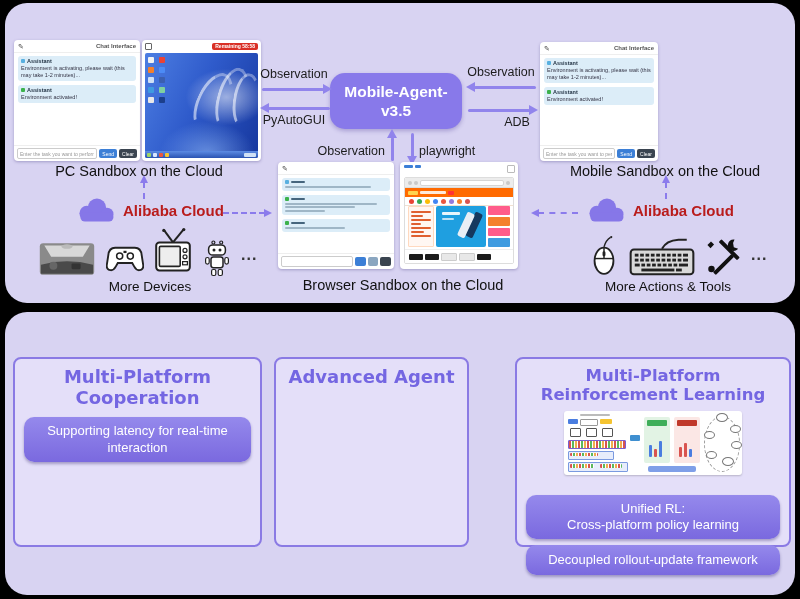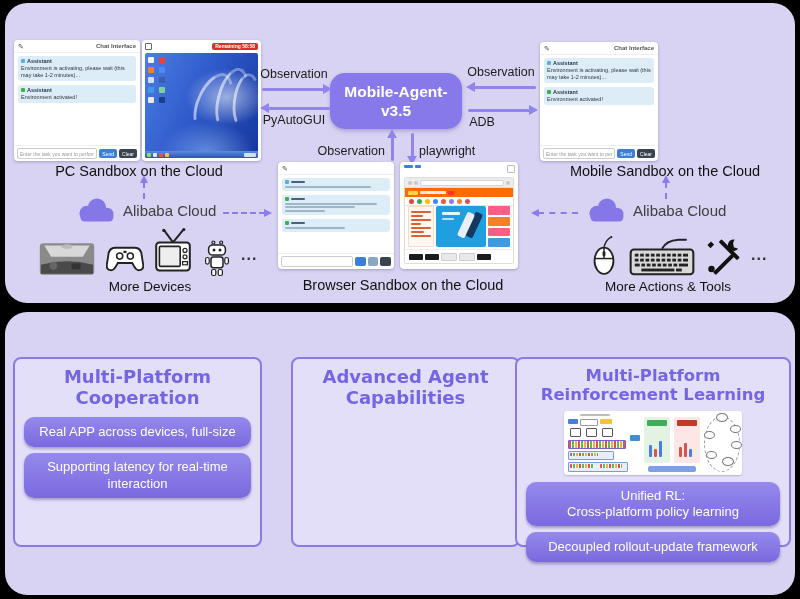--- a/index.html
+++ b/index.html
@@ -113,21 +113,21 @@
   .arr-v.head-d::after{content:"";position:absolute;bottom:-8px;left:-4px;border-top:9px solid #9184ec;
       border-left:5.5px solid transparent;border-right:5.5px solid transparent;}
   .dash-h{position:absolute;border-top:2.5px dashed #8b7bec;height:0;}
   .dash-h.head-r::after{content:"";position:absolute;right:-7px;top:-5.5px;border-left:8px solid #8b7bec;
       border-top:4.5px solid transparent;border-bottom:4.5px solid transparent;}
   .dash-h.head-l::before{content:"";position:absolute;left:-7px;top:-5.5px;border-right:8px solid #8b7bec;
       border-top:4.5px solid transparent;border-bottom:4.5px solid transparent;}
   .dash-v{position:absolute;border-left:2.5px dashed #8b7bec;width:0;}
   .dash-v.head-u::before{content:"";position:absolute;top:-7px;left:-5.5px;border-bottom:8px solid #8b7bec;
       border-left:4.5px solid transparent;border-right:4.5px solid transparent;}
-  .cloud-text{position:absolute;font-size:15px;font-weight:normal;color:#404040;}
+  .cloud-text{position:absolute;font-size:15px;font-weight:bold;color:#b91c1c;}
   .icon-box{position:absolute;}
   .dots{position:absolute;font-size:16px;font-weight:bold;color:#333;letter-spacing:1px;}
   .dev-label{position:absolute;text-align:center;font-size:13.5px;color:#111;}
 
   
   .cap-card{position:absolute;top:45px;height:190px;background:#e4dff9;border:2px solid #8a7ae4;border-radius:8px;
             box-sizing:border-box;display:flex;flex-direction:column;align-items:center;padding:7px 9px 8px;}
   .cap-head{font-family:"DejaVu Sans",sans-serif;font-weight:bold;color:#7466e2;text-align:center;
             font-size:18px;line-height:1.18;}
   .cap-card.c3 .cap-head{font-size:16.5px;}
@@ -221,21 +221,21 @@
     </div>
 
     <div class="arr-label" style="left:255px;top:64px;width:68px;">Observation</div>
     <div class="arr-h head-r" style="left:257px;top:85px;width:62px;"></div>
     <div class="arr-h head-l" style="left:263px;top:104px;width:62px;"></div>
     <div class="arr-label" style="left:255px;top:110px;width:68px;">PyAutoGUI</div>
 
     <div class="arr-label" style="left:461px;top:62px;width:70px;">Observation</div>
     <div class="arr-h head-l" style="left:469px;top:83px;width:62px;"></div>
     <div class="arr-h head-r" style="left:463px;top:106px;width:62px;"></div>
-    <div class="arr-label" style="left:442px;top:112px;width:70px;">ADB</div>
+    <div class="arr-label" style="left:477px;top:112px;width:70px;">ADB</div>
 
     <div class="arr-label" style="left:296px;top:141px;width:84px;text-align:right;">Observation</div>
     <div class="arr-v head-u" style="left:386px;top:134px;height:24px;"></div>
     <div class="arr-v head-d" style="left:406px;top:130px;height:24px;"></div>
     <div class="arr-label" style="left:414px;top:141px;width:70px;text-align:left;">playwright</div>
 
     <div class="chat-card" style="left:535px;top:39px;width:118px;height:119px;">
       <div class="chat-head">
         <span class="pen">✎</span>
         <span class="ct">Chat Interface</span>
@@ -506,29 +506,27 @@
   </div>
 
   <div class="panel bottom">
 
     <div class="cap-card" style="left:8px;width:249px;">
       <div class="cap-head">
         <div>Multi-Platform</div>
         <div>Cooperation</div>
       </div>
       <div class="pill-col">
-        <div class="pill">Real APP across devices, full-size</div>
         <div class="pill">Supporting latency for real-time interaction</div>
       </div>
     </div>
 
-    <div class="cap-card" style="left:286px;width:229px;align-items:center;">
+    <div class="cap-card" style="left:269px;width:195px;align-items:center;">
       <div class="cap-head">
         <div>Advanced Agent</div>
-        <div>Capabilities</div>
       </div>
     </div>
 
     <div class="cap-card c3" style="left:510px;width:276px;">
       <div class="cap-head">
         <div>Multi-Platform</div>
         <div>Reinforcement Learning</div>
       </div>
       <div class="rl-img">
 
@@ -560,21 +558,21 @@
         <div class="b" style="left:84px;top:55px;width:48px;height:6px;background:#7f9fe8;border-radius:2px;"></div>
 
         <div class="rl-oval" style="left:140px;top:5px;width:34px;height:54px;"></div>
         <div class="rl-cloud" style="left:152px;top:2px;width:10px;height:7px;"></div>
         <div class="rl-cloud" style="left:166px;top:14px;width:9px;height:6px;"></div>
         <div class="rl-cloud" style="left:167px;top:30px;width:9px;height:6px;"></div>
         <div class="rl-cloud" style="left:158px;top:46px;width:10px;height:7px;"></div>
         <div class="rl-cloud" style="left:142px;top:40px;width:9px;height:6px;"></div>
         <div class="rl-cloud" style="left:140px;top:20px;width:9px;height:6px;"></div>
       </div>
-      <div class="pill-col" style="margin-top:7px;">
+      <div class="pill-col" style="margin-top:20px;">
         <div class="pill">Unified RL:
 Cross-platform policy learning</div>
         <div class="pill">Decoupled rollout-update framework</div>
       </div>
     </div>
 
   </div>
 </div>
 
 </body></html>

